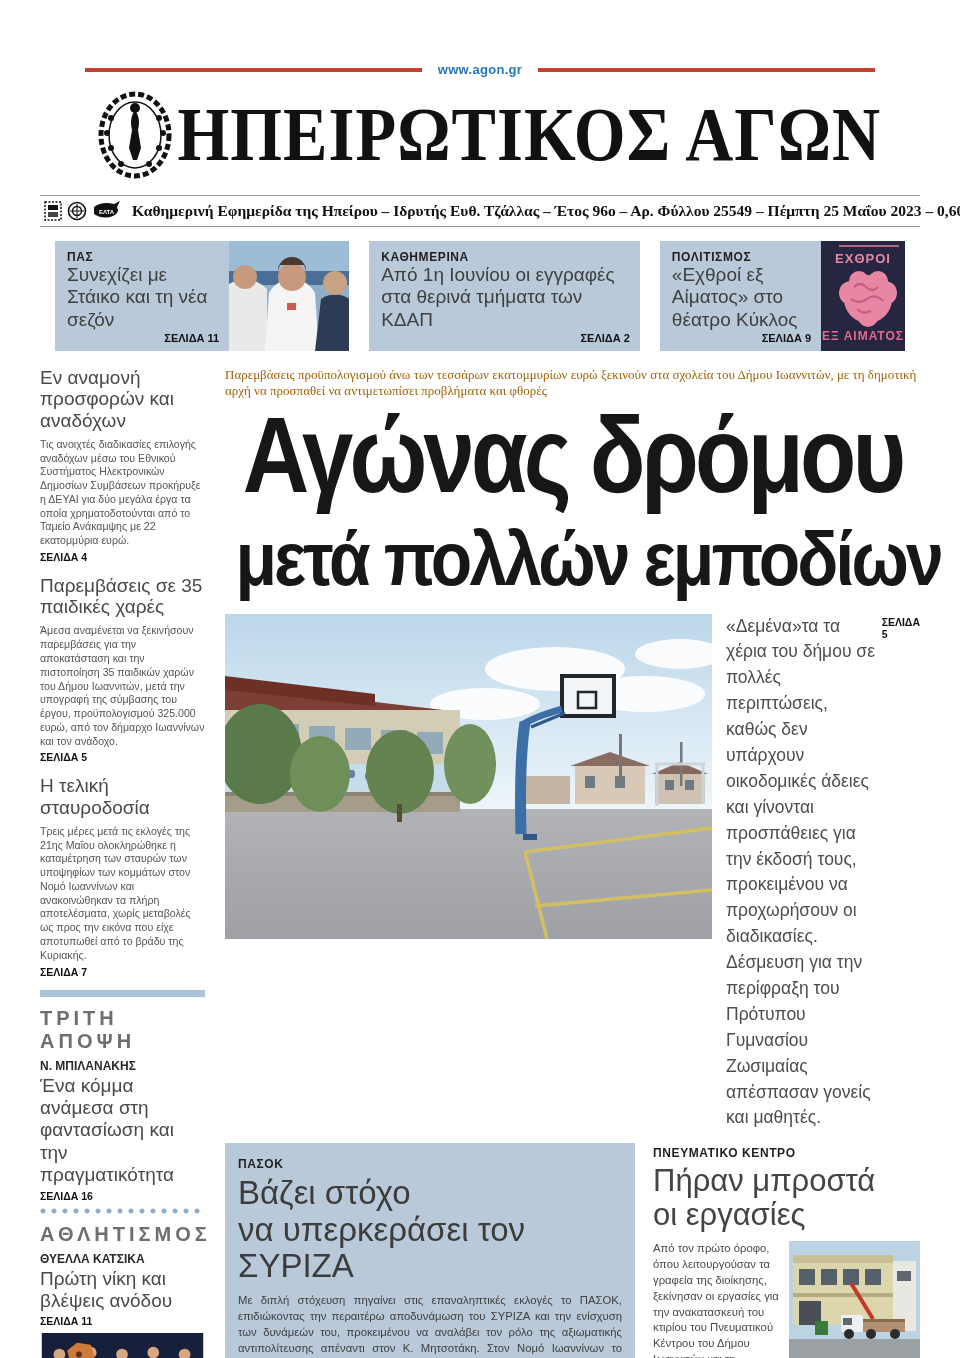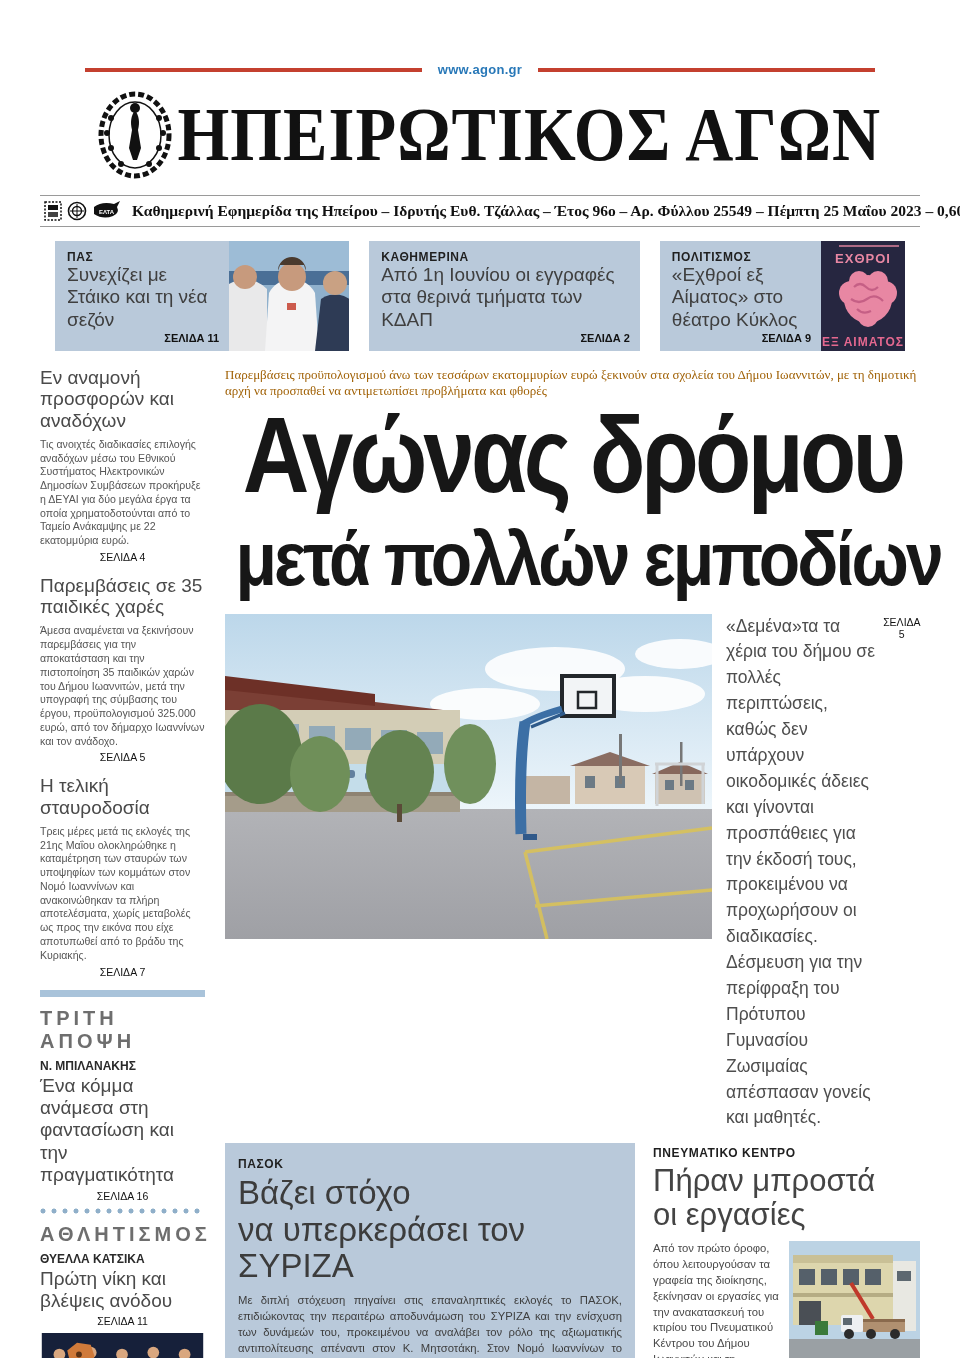--- a/index.html
+++ b/index.html
@@ -25,28 +25,28 @@
   .teaser { background:#b9c9da; display:flex; height:110px; }
   .teaser .txt { padding:9px 10px 7px 12px; display:flex; flex-direction:column; flex:1; }
   .kicker { font-size:12px; font-weight:bold; color:#1f1f1f; letter-spacing:.6px; }
   .teaser h2 { font-size:19px; font-weight:400; color:#3f3f3f; line-height:1.18; }
   .pagelabel { font-size:11px; font-weight:bold; color:#111; text-align:right; margin-top:auto; }
   .t1 { width:300px; } .t2 { width:276px; } .t3 { width:250px; }
   .teaser-photo { width:120px; height:110px; flex:none; }
   .poster { width:84px; height:110px; flex:none; position:relative; background:#262640; overflow:hidden; }
   .poster .ptxt { position:absolute; left:0; right:0; text-align:center; color:#e887a3; font-weight:bold;
                   font-size:13px; letter-spacing:1px; }
-  .poster .p1 { top:10px; } .poster .p2 { bottom:2px; font-size:12px; color:#e4688f; }
+  .poster .p1 { top:10px; } .poster .p2 { bottom:8px; font-size:12px; color:#e4688f; }
   
   .main { display:grid; grid-template-columns:165px 695px; column-gap:20px; margin:16px 40px 0 40px; }
   
   .sb-story { margin-bottom:12px; }
   .sb-story h3 { font-size:19px; font-weight:400; color:#4a4a4a; line-height:1.12; margin-bottom:7px; }
   .sb-story p { font-size:10.6px; line-height:1.3; color:#555; }
-  .sb-page { font-size:10.5px; font-weight:normal; color:#111; text-align:center; margin-top:3px; }
+  .sb-page { font-size:10.5px; font-weight:bold; color:#111; text-align:left; margin-top:3px; }
   .bar-blue { height:7px; background:#a9c3da; margin:4px 0 10px 0; }
   .dotted { height:7px; margin:6px 0 8px 0;
             background-image:radial-gradient(circle at 3px 3px, #8fafc9 2.2px, transparent 2.8px);
             background-size:11px 7px; background-repeat:repeat-x; }
   .sb-section { font-size:20px; font-weight:bold; color:#6e6e6e; letter-spacing:4px; margin-bottom:6px; }
   .sb-kicker { font-size:12px; font-weight:bold; color:#2a2a2a; margin-bottom:2px; }
   .sb-optitle { font-size:19px; font-weight:400; color:#4a4a4a; line-height:1.18; }
   .team-photo { width:165px; height:90px; margin:6px 0 4px 0; }
   
   .standfirst { font-family:"Liberation Serif", serif; font-size:13px; color:#a16207; line-height:1.25; }

